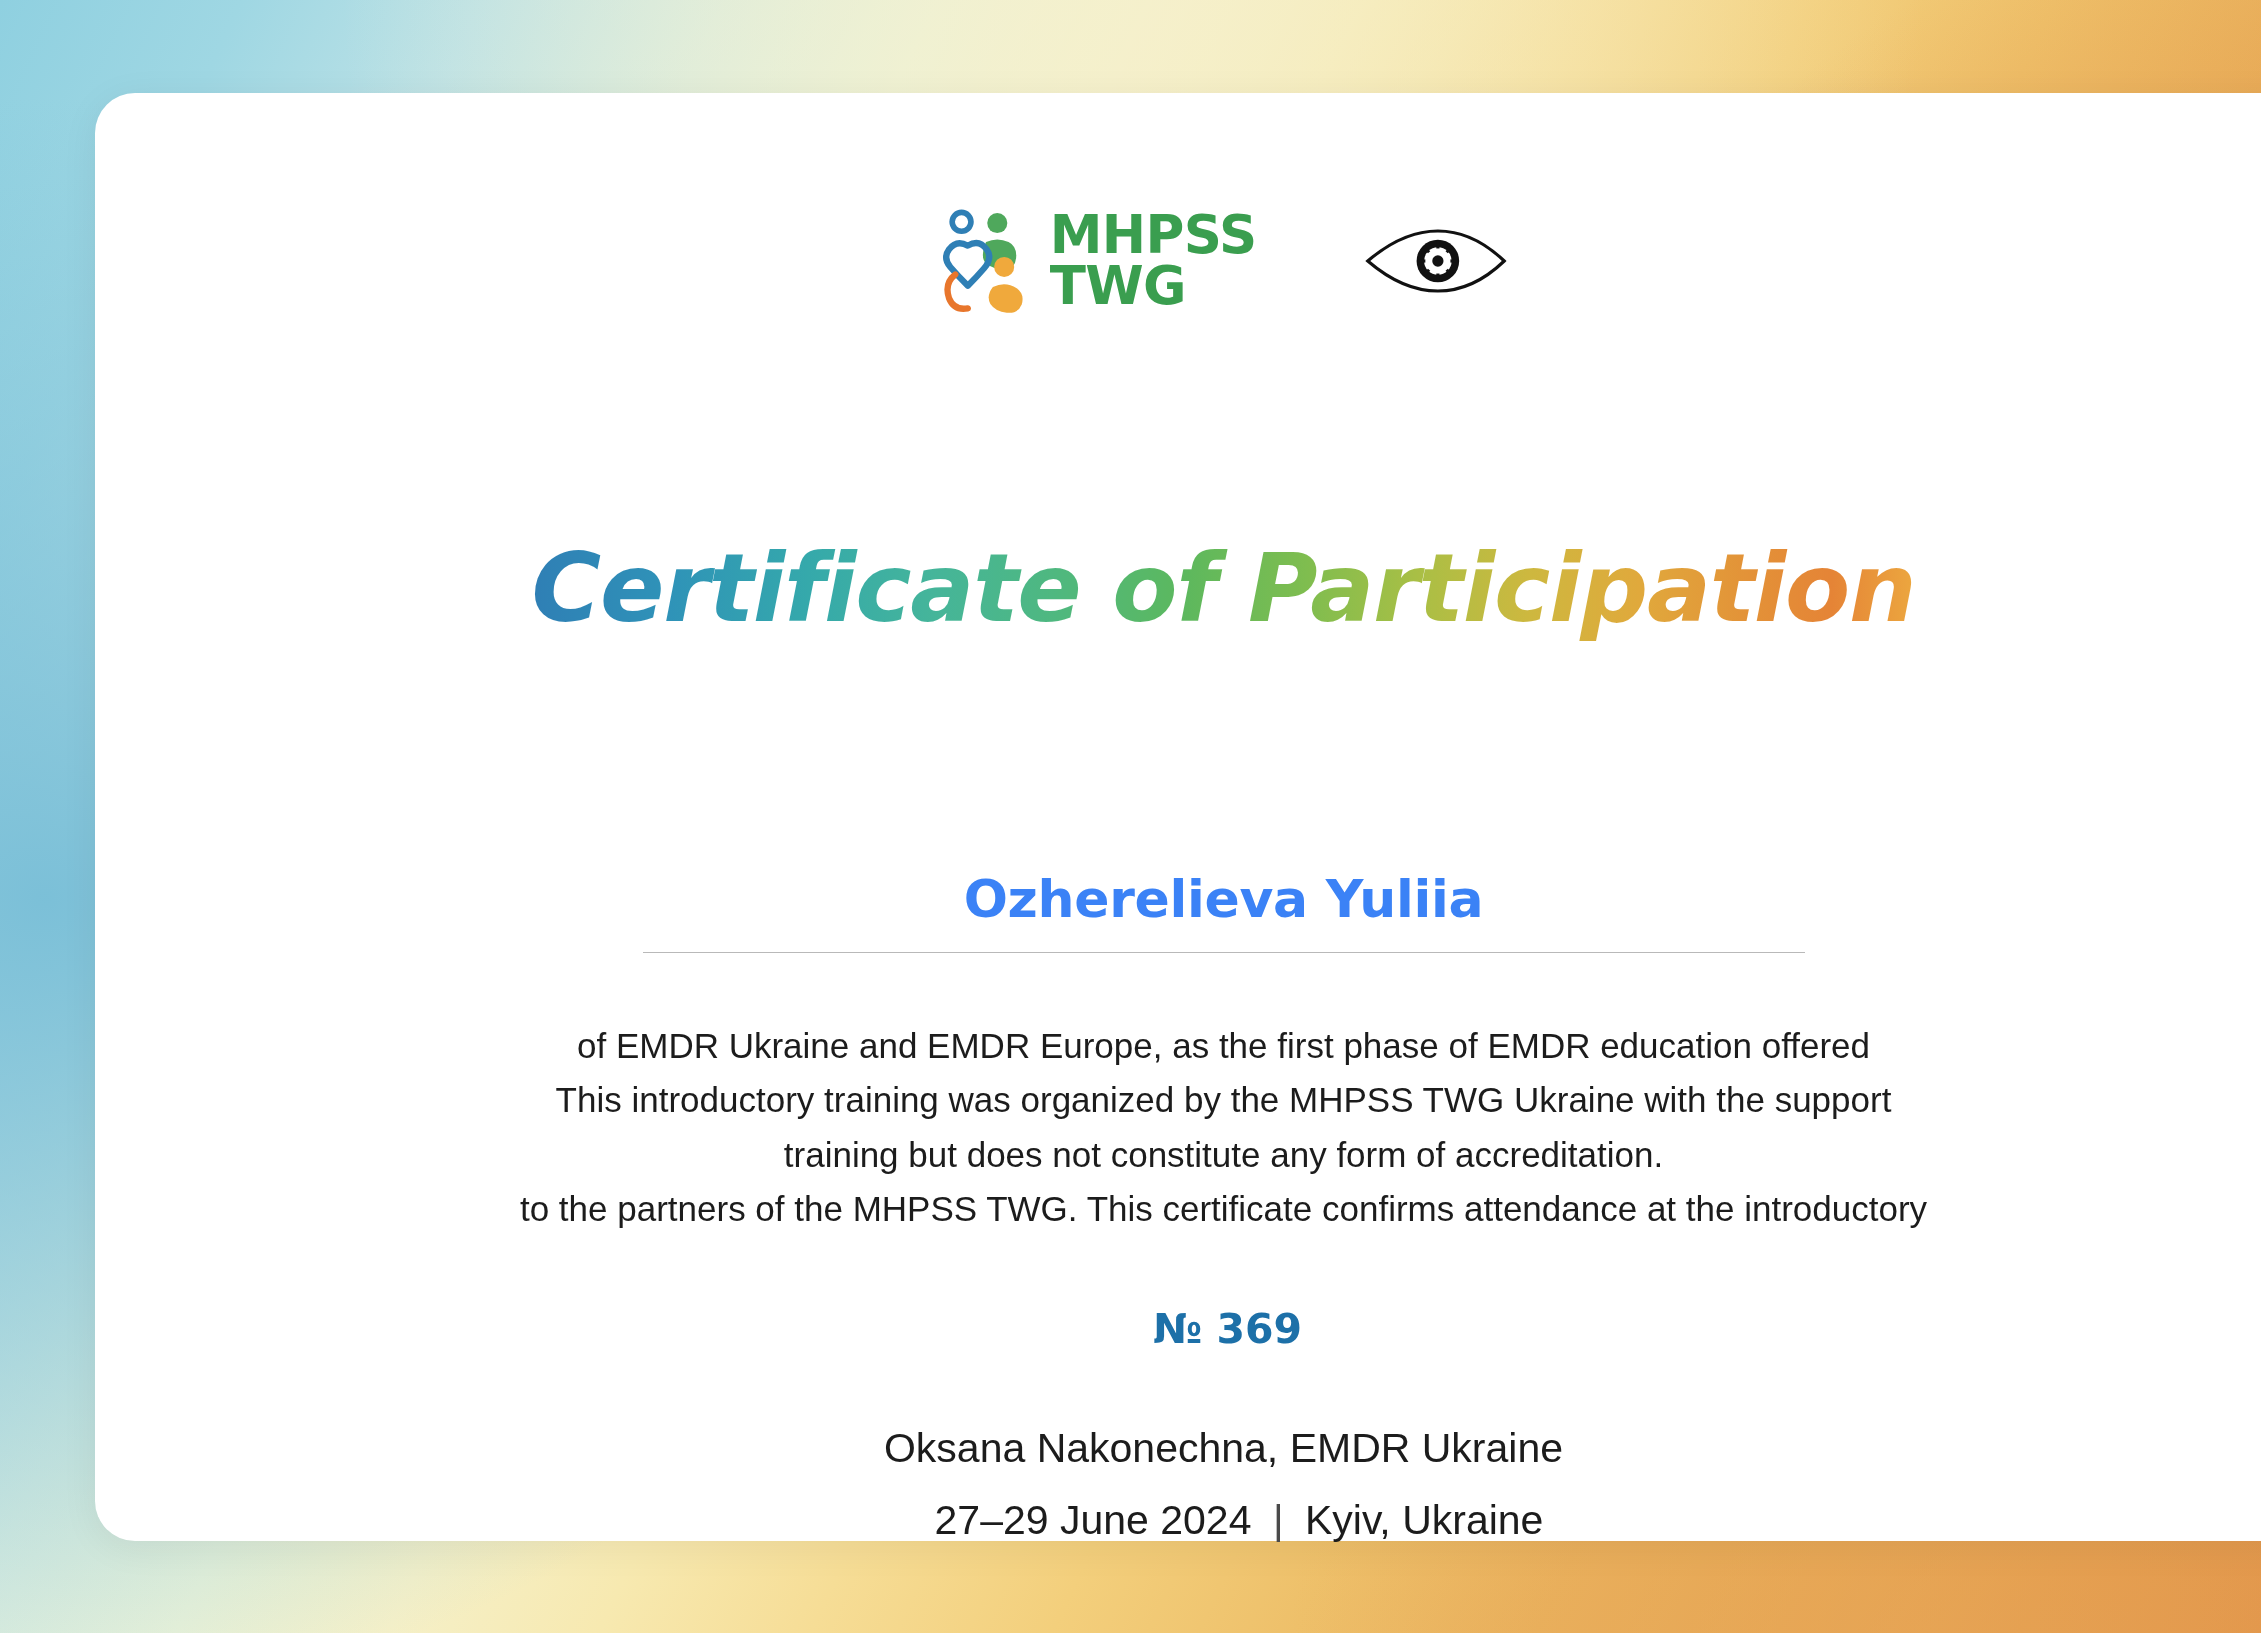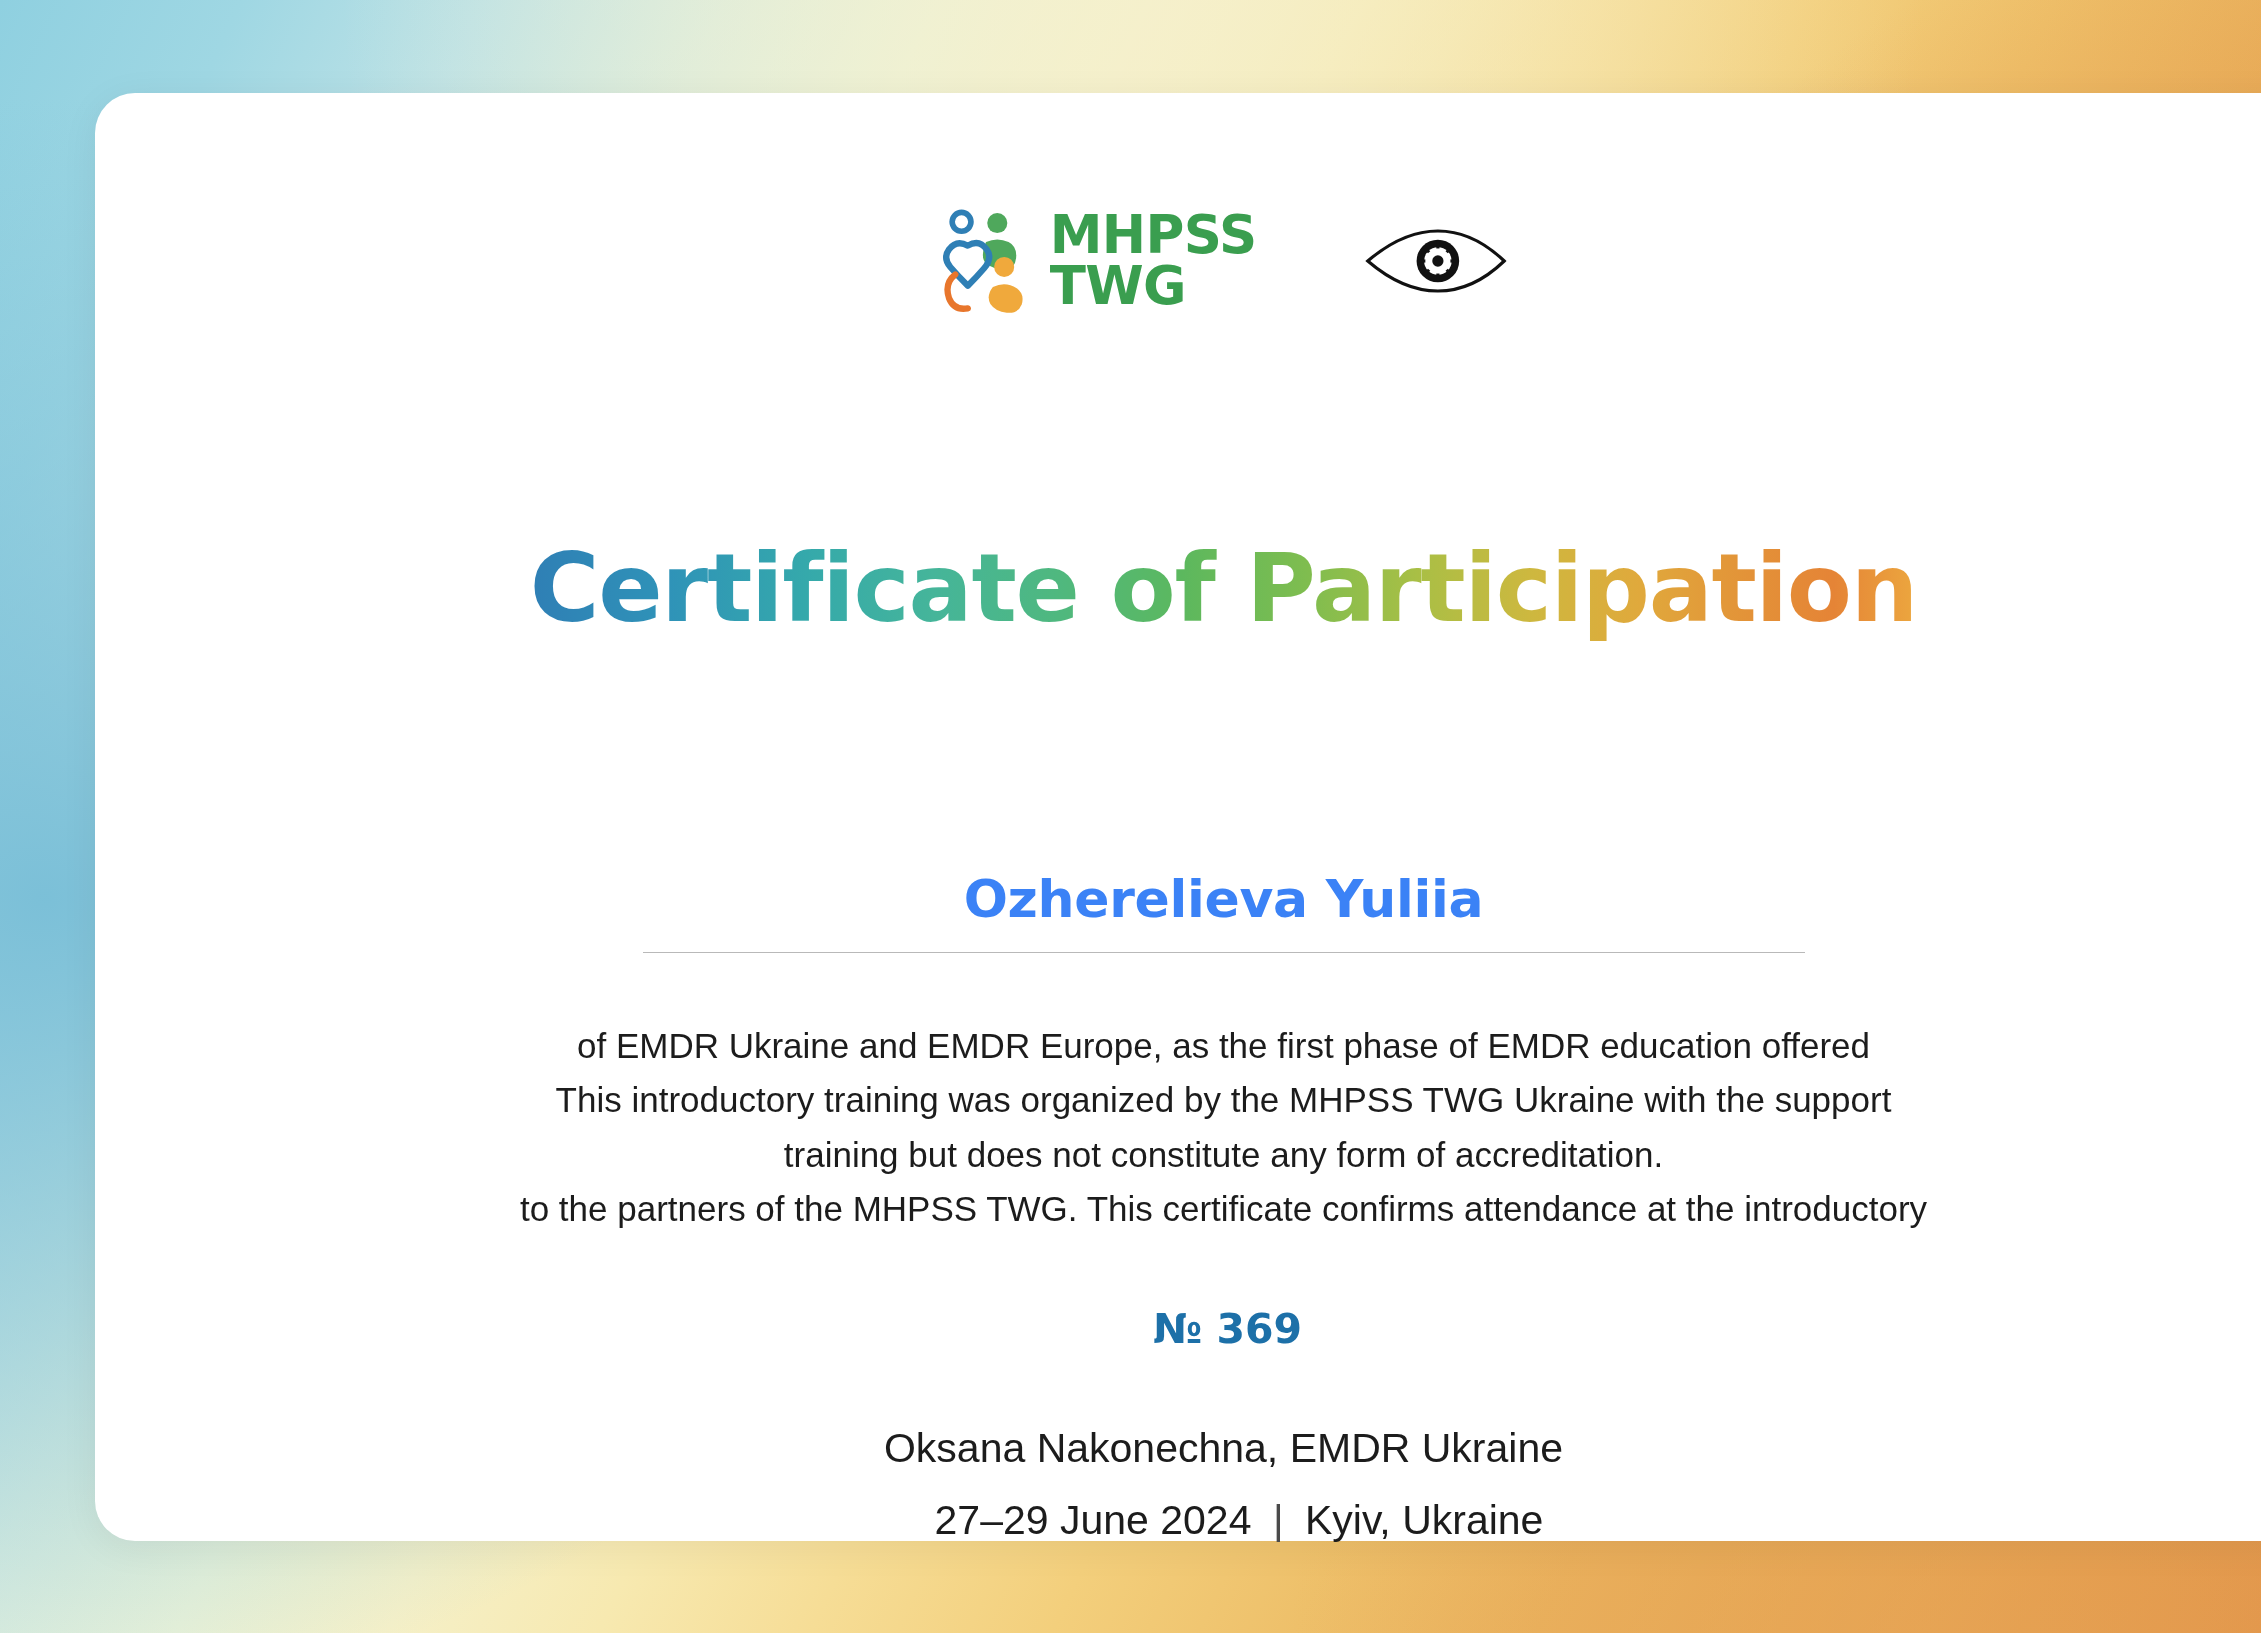--- a/index.html
+++ b/index.html
@@ -134,20 +134,21 @@
        #7fbd4f 56%,
        #a9bf45 64%,
        #cdb83f 72%,
        #e0a93c 80%,
        #e39238 88%,
        #e58436 94%,
        #eca73f 100%);
     -webkit-background-clip: text;
     background-clip: text;
     color: transparent;
+    font-style: italic;
     -webkit-text-fill-color: transparent;
   }
 
   
   .subtitle {
     position: absolute;
     top: 622px;
     left: 0; right: 0;
     text-align: center;
     font-size: 44px;

